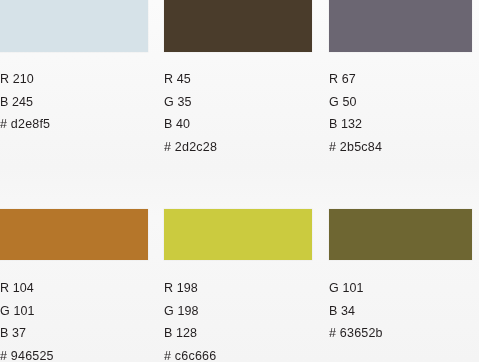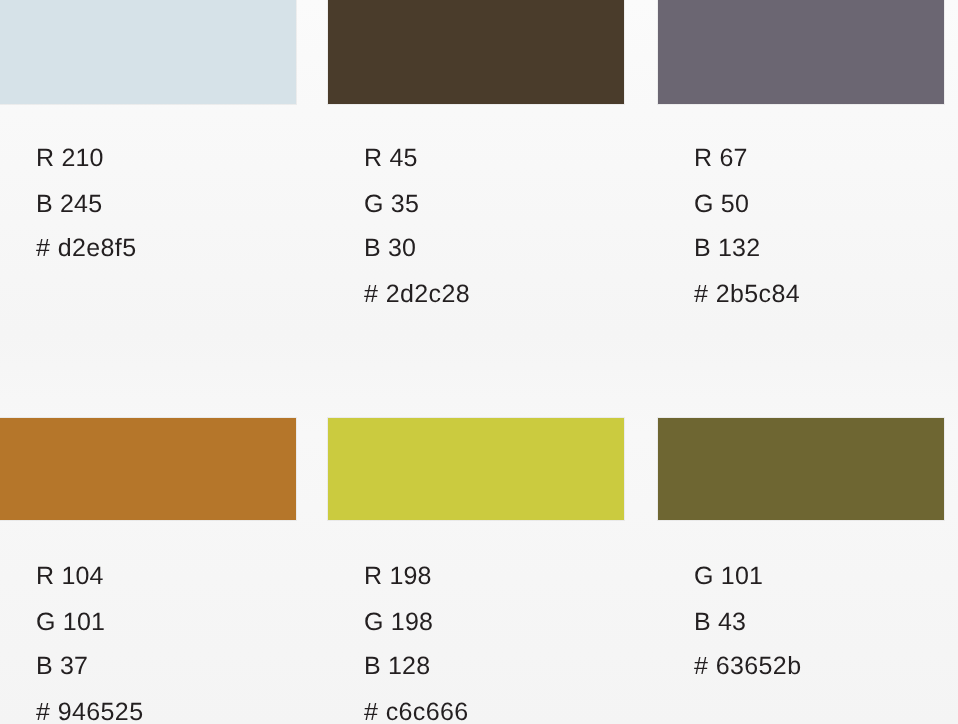--- a/index.html
+++ b/index.html
@@ -34,21 +34,21 @@
   }
   .swatch-chip {
     position: absolute;
     left: 0;
     top: 0;
     width: 100%;
     box-shadow: 0 0 0 0.5px rgba(0,0,0,0.05);
   }
   .swatch-info {
     position: absolute;
-    left: 18px;
+    left: 0;
     width: 100%;
     color: #231f20;
     font-size: 12.5px;
     line-height: 22.7px;
     letter-spacing: 0.1px;
     white-space: nowrap;
   }
   .swatch-line {
     display: block;
   }
@@ -86,21 +86,21 @@
       <span class="swatch-line">B 245</span>
       <span class="swatch-line hex-line"># d2e8f5</span>
     </div>
   </div>
 
   <div class="swatch-cell row-1 col-2">
     <div class="swatch-chip" style="background: rgb(74, 60, 43);"></div>
     <div class="swatch-info">
       <span class="swatch-line">R 45</span>
       <span class="swatch-line">G 35</span>
-      <span class="swatch-line">B 30</span>
+      <span class="swatch-line">B 40</span>
       <span class="swatch-line hex-line"># 2d2c28</span>
     </div>
   </div>
 
   <div class="swatch-cell row-1 col-3">
     <div class="swatch-chip" style="background: rgb(107, 102, 114);"></div>
     <div class="swatch-info">
       <span class="swatch-line">R 67</span>
       <span class="swatch-line">G 50</span>
       <span class="swatch-line">B 132</span>
@@ -125,18 +125,18 @@
       <span class="swatch-line">G 198</span>
       <span class="swatch-line">B 128</span>
       <span class="swatch-line hex-line"># c6c666</span>
     </div>
   </div>
 
   <div class="swatch-cell row-2 col-3">
     <div class="swatch-chip" style="background: rgb(110, 102, 50);"></div>
     <div class="swatch-info">
       <span class="swatch-line">G 101</span>
-      <span class="swatch-line">B 43</span>
+      <span class="swatch-line">B 34</span>
       <span class="swatch-line hex-line"># 63652b</span>
     </div>
   </div>
 
 </div>
 
 </body></html>

